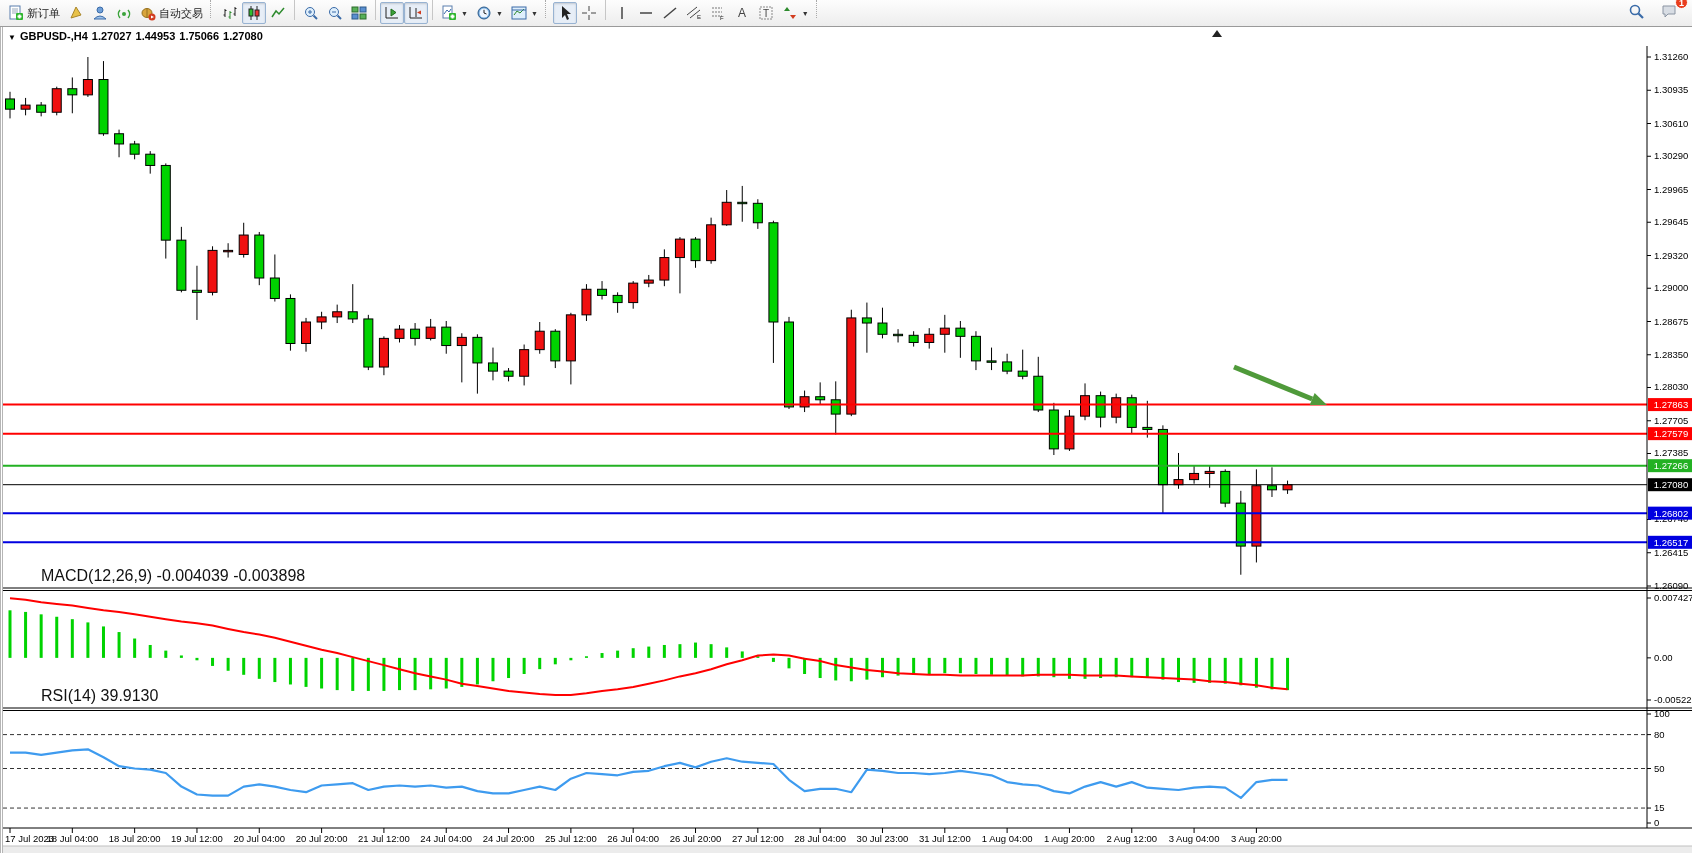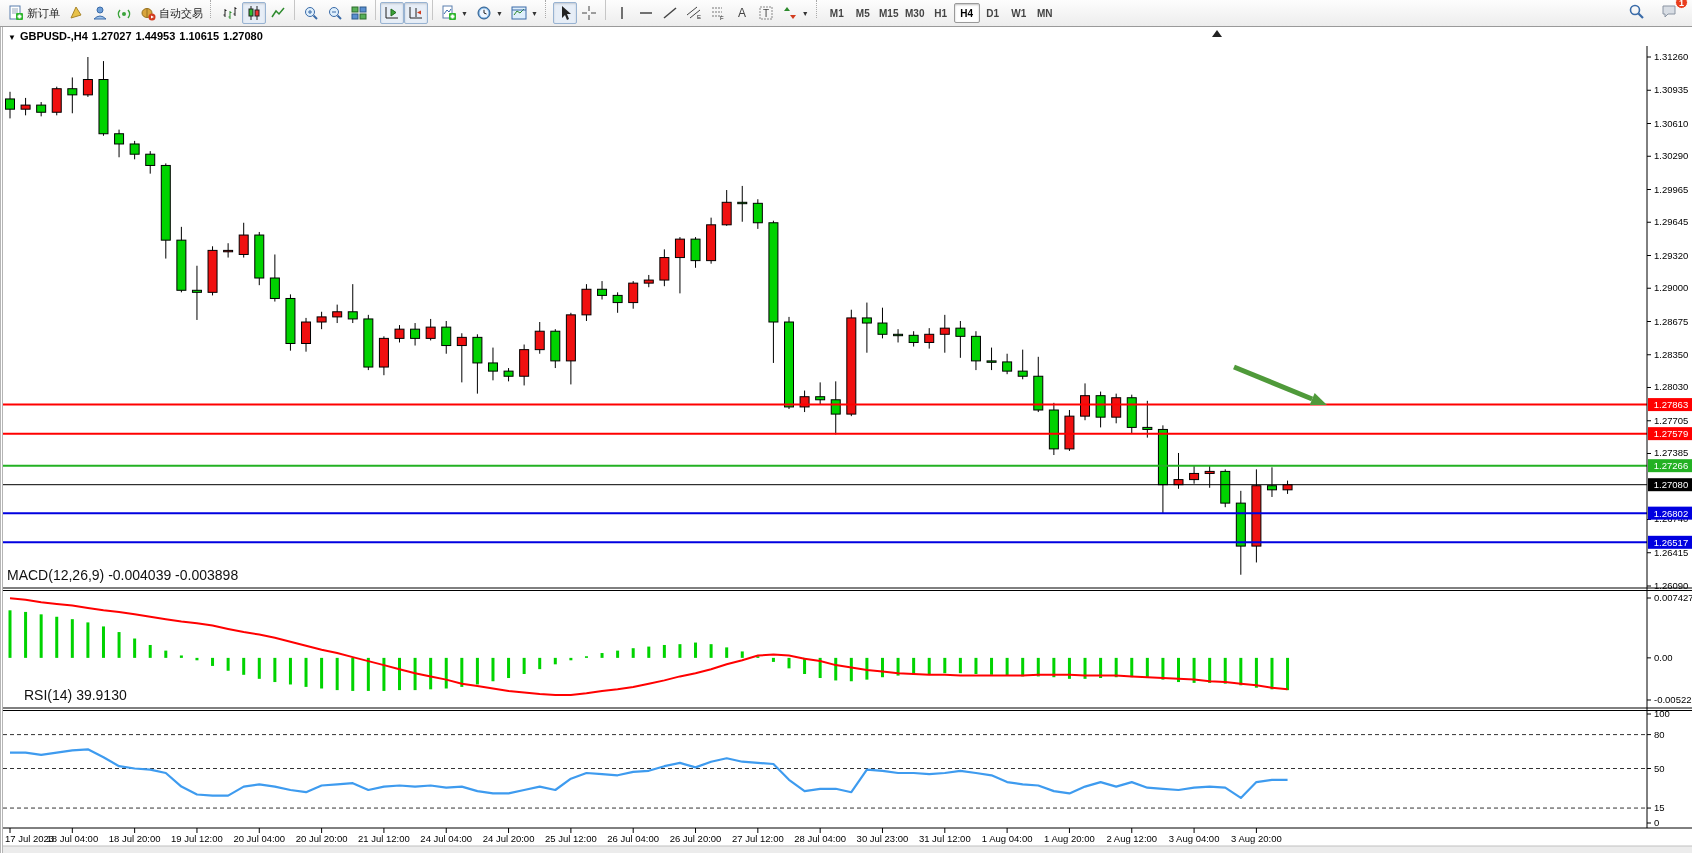--- a/index.html
+++ b/index.html
@@ -25,23 +25,23 @@
     font-weight:bold; border-radius:50%; width:13px; height:13px; display:flex; align-items:center;
     justify-content:center; border:1px solid #fff; }
   
   #chart-wrap { position:absolute; left:0; top:27px; width:1692px; height:826px; background:#fff;
     border-left:3px double #b5b5b5; }
   #chart-svg-holder { position:absolute; inset:0;text-align:center; }
   .overlay { position:absolute; font-size:11px; color:#000; white-space:nowrap; z-index:5; }
   #pane-header { left:5px; top:3px; font-weight:bold; font-size:11px; }
   #pane-header .caret { font-size:8px; margin-right:4px; }
   #pane-header span.q { font-weight:bold; margin-left:4px; }
-  .ind-label { font-size:14px; color:#111; }
+  .ind-label { font-size:16px; color:#111;margin-left:34px; }
   #macd-label { left:4px; top:540px; }
-  #rsi-label  { left:21px; top:660px; }
+  #rsi-label  { left:4px; top:660px; }
 </style>
 </head>
 <body>
 
 <div id="toolbar">
   <div class="tb-group">
     <div class="tb-btn">
       <span>
           <svg width="16" height="16">
             <rect x="2" y="1" width="10" height="13" fill="#fff" stroke="#5a7fae"></rect>
@@ -297,31 +297,20 @@
         <span>
           <svg width="16" height="16">
             <path d="M5 2 L8 6 L2 6 Z" fill="#2c8a2c"></path>
             <path d="M11 14 L14 10 L8 10 Z" fill="#d23c1e"></path>
           </svg>
         </span>
         <span class="dd">▼</span>
       </div>
   </div>
   <div class="handle"></div>
-  <div class="tb-group" id="tf-group">
-      <div class="tf-btn">M1</div>
-      <div class="tf-btn">M5</div>
-      <div class="tf-btn">M15</div>
-      <div class="tf-btn">M30</div>
-      <div class="tf-btn">H1</div>
-      <div class="tf-btn selected">H4</div>
-      <div class="tf-btn">D1</div>
-      <div class="tf-btn">W1</div>
-      <div class="tf-btn">MN</div>
-    </div>
   <div id="tb-right">
     <div class="tb-btn">
         <span>
           <svg width="17" height="17">
             <circle cx="7" cy="7" r="4.5" fill="none" stroke="#3a6ba8" stroke-width="1.6"></circle>
             <line x1="10.5" y1="10.5" x2="15" y2="15" stroke="#3a6ba8" stroke-width="2.2"></line>
           </svg>
         </span>
       </div>
     <div class="tb-btn" style="position:relative">
@@ -886,21 +875,21 @@
           <text x="1128.76" y="815" font-size="9.5" font-family="&quot;Liberation Sans&quot;,&quot;DejaVu Sans&quot;,sans-serif" fill="#000" text-anchor="middle">2 Aug 12:00</text>
           <line x1="1191.08" y1="801" x2="1191.08" y2="806" stroke="#000"></line>
           <text x="1191.08" y="815" font-size="9.5" font-family="&quot;Liberation Sans&quot;,&quot;DejaVu Sans&quot;,sans-serif" fill="#000" text-anchor="middle">3 Aug 04:00</text>
           <line x1="1253.4" y1="801" x2="1253.4" y2="806" stroke="#000"></line>
           <text x="1253.4" y="815" font-size="9.5" font-family="&quot;Liberation Sans&quot;,&quot;DejaVu Sans&quot;,sans-serif" fill="#000" text-anchor="middle">3 Aug 20:00</text>
         </g>
         <rect x="0" y="819" width="1692" height="7" fill="#ececec"></rect>
         <line x1="0" y1="819" x2="1692" y2="819" stroke="#c0c0c0"></line>
       </svg></div>
   <div class="overlay" id="pane-header">
-    <span class="caret">▼</span><span>GBPUSD-,H4</span><span class="q">1.27027</span><span class="q">1.44953</span><span class="q">1.10615</span><span class="q">1.27080</span>
+    <span class="caret">▼</span><span>GBPUSD-,H4</span><span class="q">1.27027</span><span class="q">1.44953</span><span class="q">1.75066</span><span class="q">1.27080</span>
   </div>
   <div class="overlay ind-label" id="macd-label">
     <span>MACD(12,26,9)</span> <span>-0.004039</span> <span>-0.003898</span>
   </div>
   <div class="overlay ind-label" id="rsi-label">
     <span>RSI(14)</span> <span>39.9130</span>
   </div>
 </div>
 
 </body></html>

